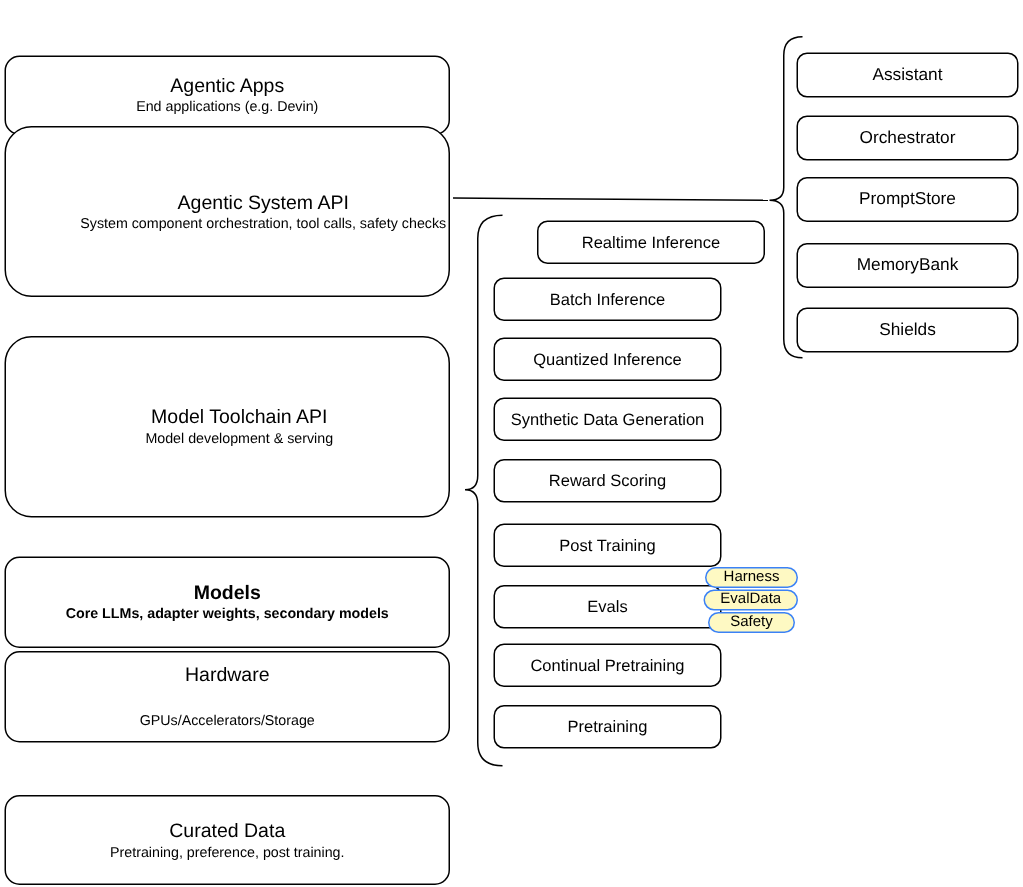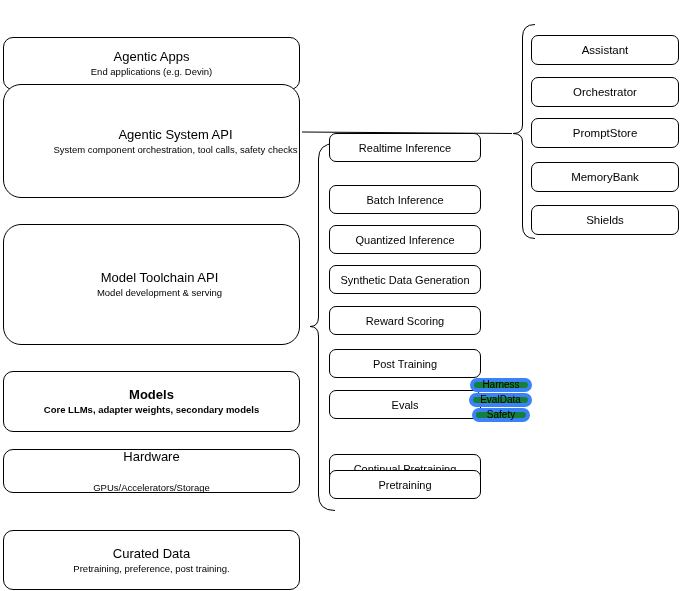--- a/index.html
+++ b/index.html
@@ -13,31 +13,31 @@
     box-sizing:border-box; display:flex; flex-direction:column;
     align-items:center; justify-content:center; text-align:center; z-index:2;
   }
   .lbox { left:3px; width:297px; }
   .lbox .title { font-size:13px; line-height:17px; }
   .lbox .subtitle { font-size:9.5px; line-height:14px; }
   .lbox1 { top:5px;   height:53px;  border-radius:10px;margin-top:32px; }
   .lbox2 { top:84px;  height:114px; border-radius:18px;padding-left:48px; }
   .lbox3 { top:224px; height:121px; border-radius:18px;padding-left:16px; }
   .lbox4 { top:371px; height:61px;  border-radius:10px;font-weight:bold; }
-  .lbox5 { top:449px; height:44px;  border-radius:10px;gap:16px; }
+  .lbox5 { top:434px; height:61px;  border-radius:10px;gap:16px; }
   .lbox6 { top:530px; height:60px;  border-radius:10px; }
   .mbox { left:329px; width:152px; height:29px; border-radius:7px; font-size:11px; }
-  .m1 { top:133px; } .m2 { top:185px; } .m3 { top:225px; }
+  .m1 { top:147px;margin-left:29px; } .m2 { top:185px; } .m3 { top:225px; }
   .m4 { top:265px; } .m5 { top:306px; } .m6 { top:349px; }
-  .m7 { top:390px; } .m8 { top:454px; } .m9 { top:470px; }
+  .m7 { top:390px; } .m8 { top:429px; } .m9 { top:470px; }
   .rbox { left:531px; width:148px; height:30px; border-radius:7px; font-size:11.5px; }
   .r1 { top:35px; } .r2 { top:77px; } .r3 { top:118px; }
   .r4 { top:162px; } .r5 { top:205px; }
   .pill {
-    position:absolute; background:#15803d; border:4px solid #3b82f6;
+    position:absolute; background:#fef9c3; border:1px solid #3b82f6;
     border-radius:8px; font-size:10px; line-height:12px; box-sizing:border-box;
     display:flex; align-items:center; justify-content:center; z-index:3;
   }
   .p1 { left:470px; top:378px; width:62px; height:14px; }
   .p2 { left:469px; top:393px; width:63px; height:14px; }
   .p3 { left:472px; top:408px; width:58px; height:14px; }
 </style>
 </head>
 <body>
 

